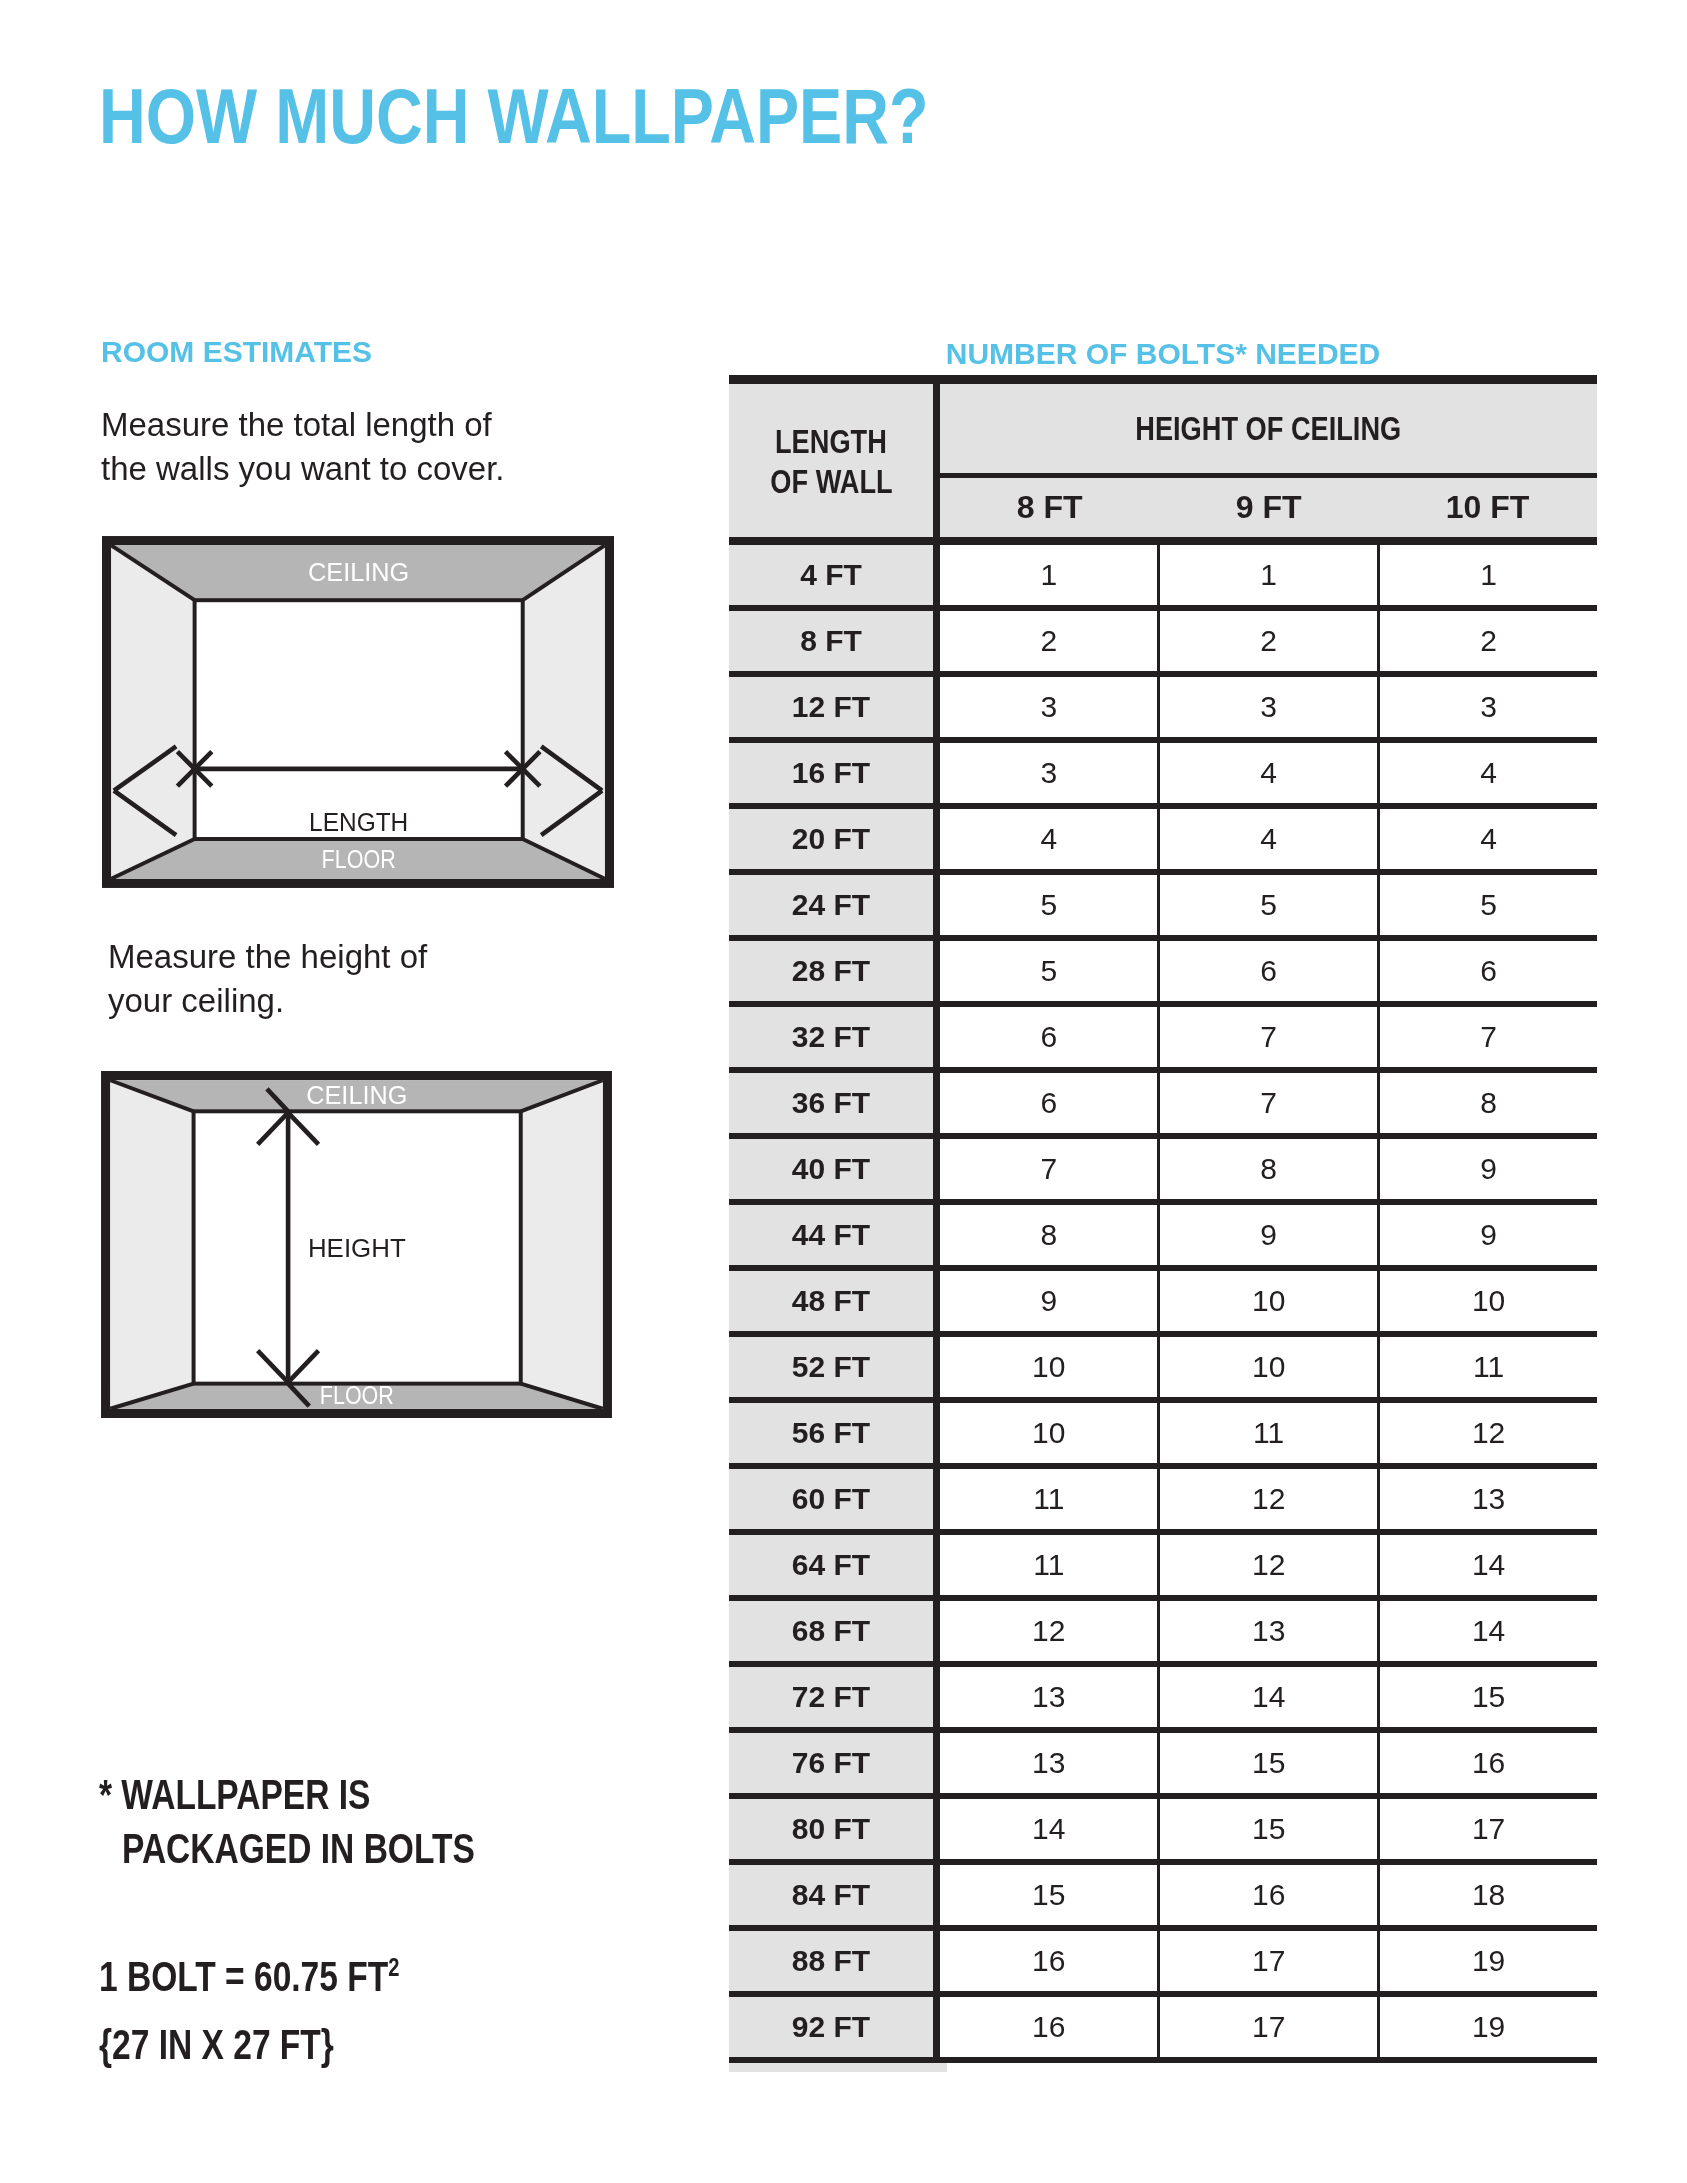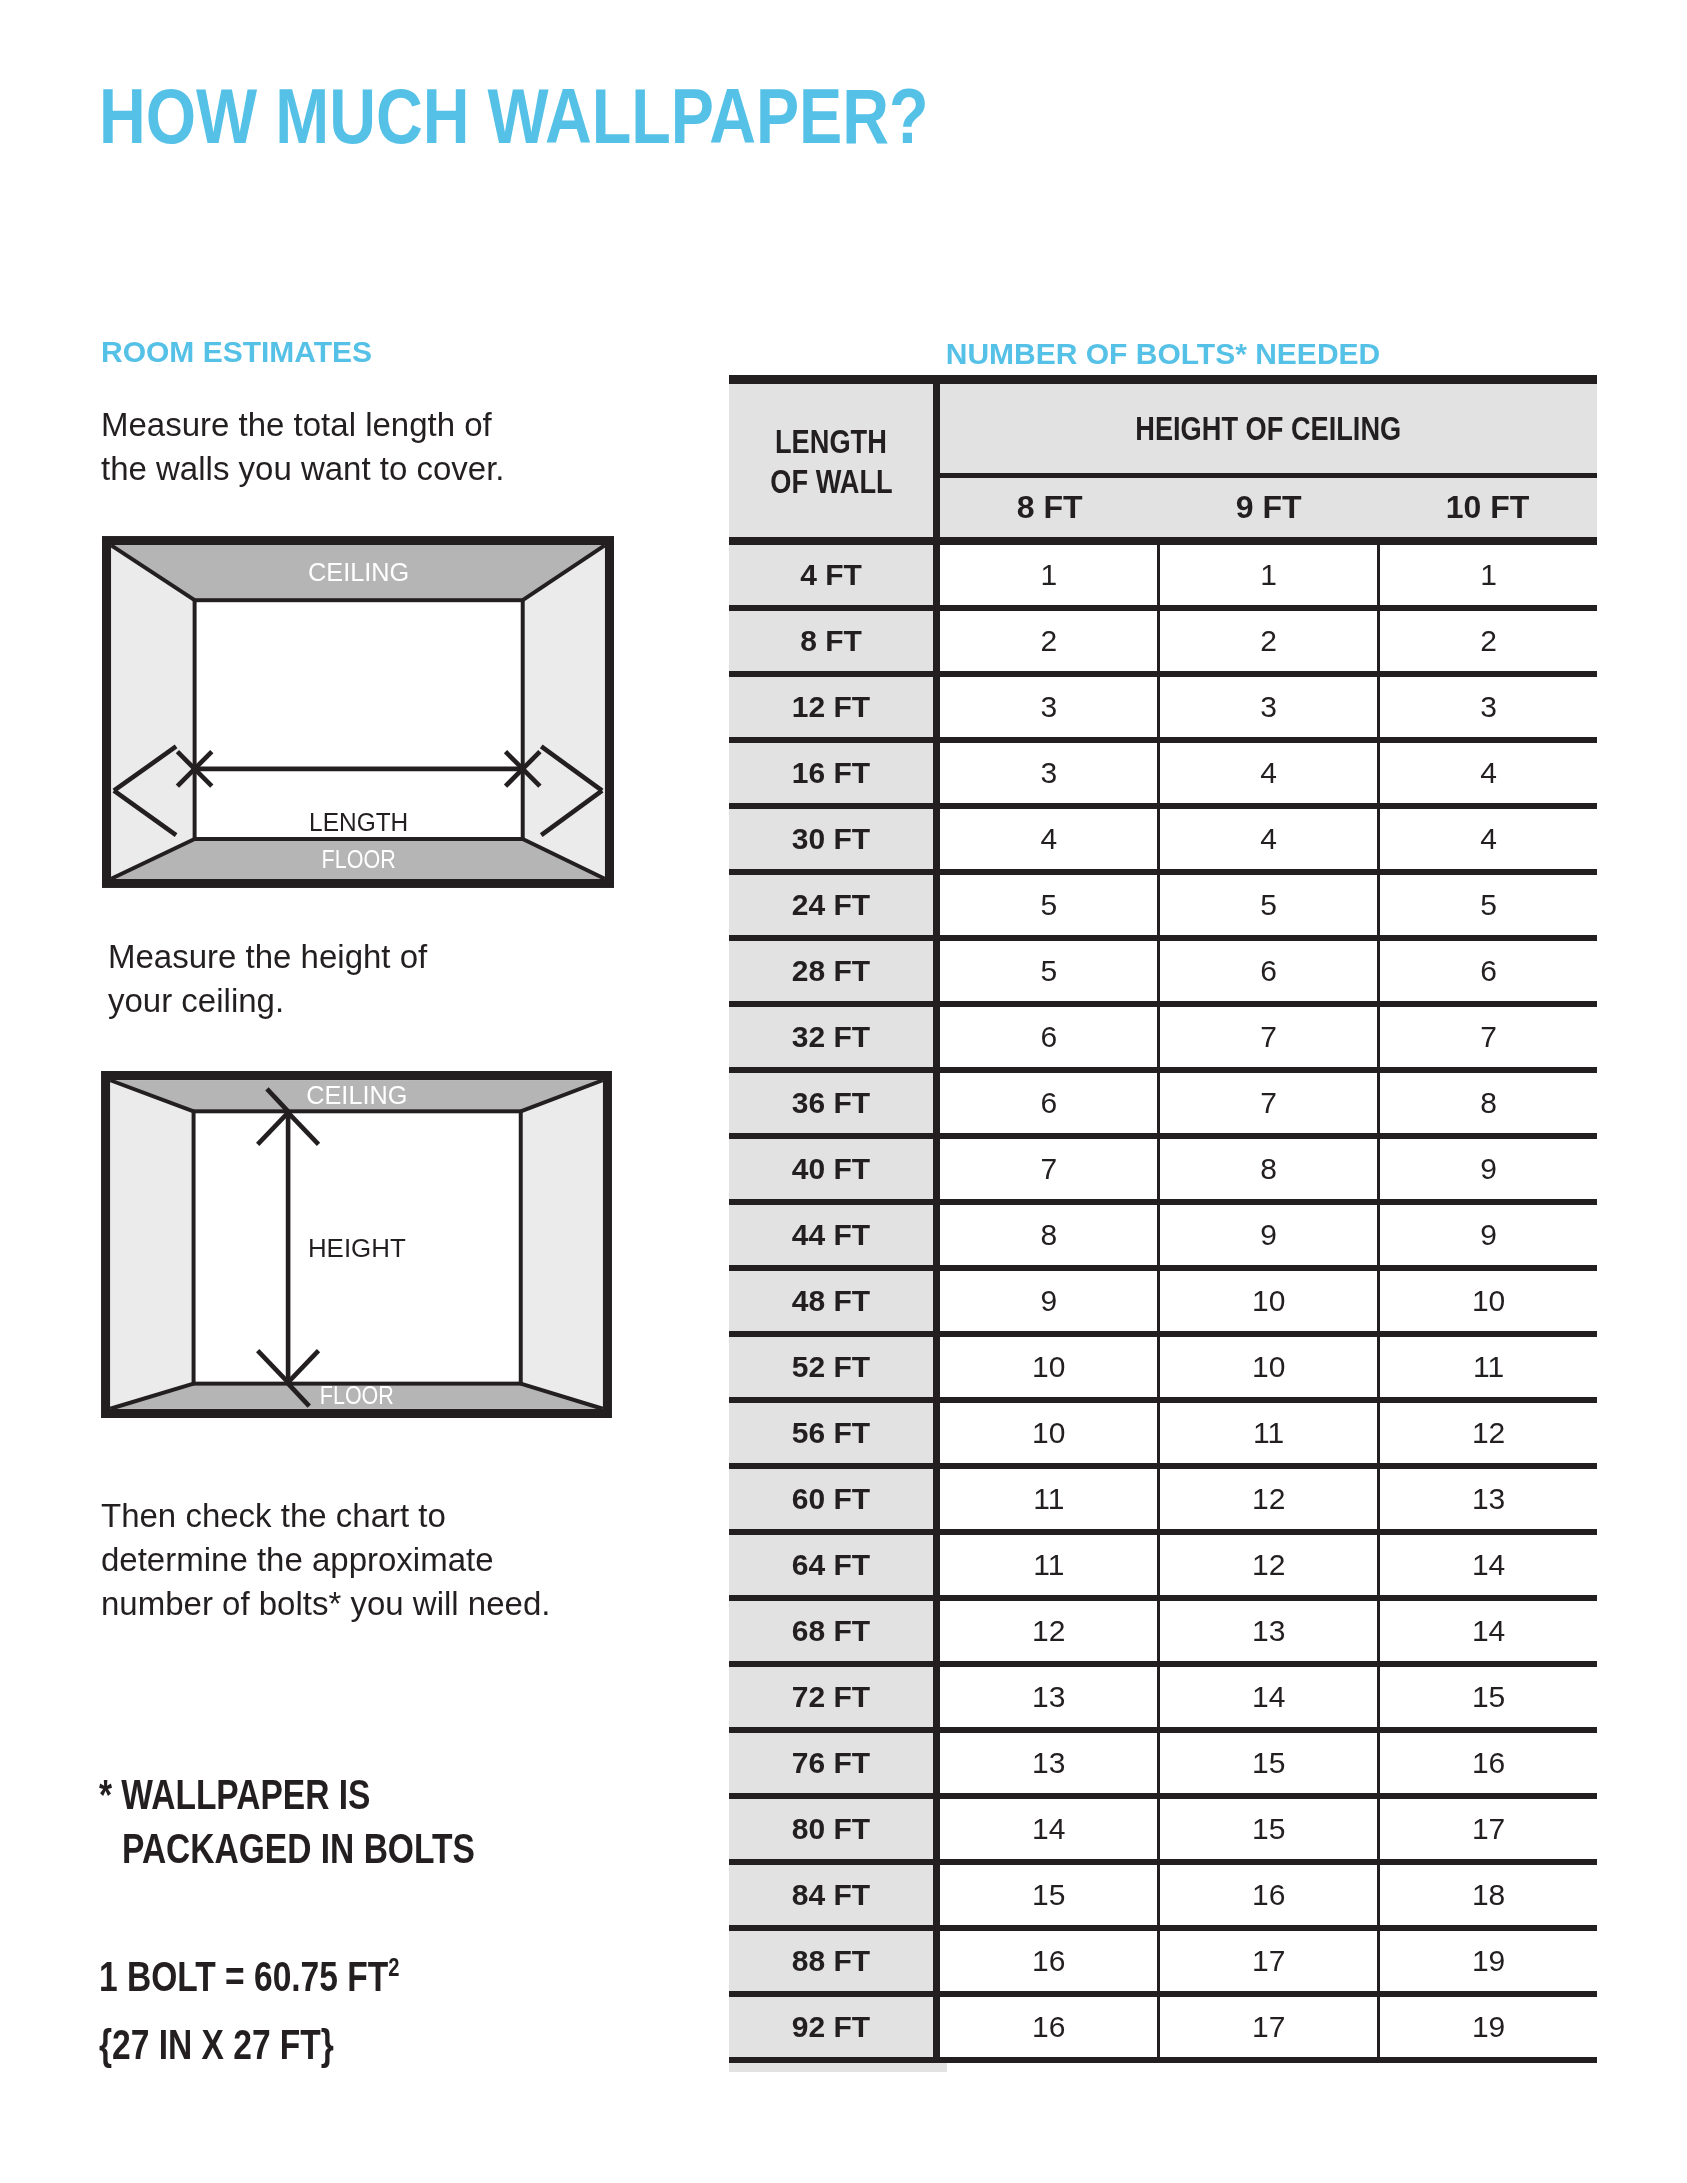--- a/index.html
+++ b/index.html
@@ -130,25 +130,20 @@
       <line x1="283" y1="61" x2="251" y2="27"></line>
       <line x1="283" y1="471" x2="237" y2="423"></line>
       <line x1="283" y1="471" x2="329" y2="423"></line>
       <line x1="283" y1="473" x2="315" y2="507"></line>
     </g>
     <text x="387" y="50" fill="#ffffff" text-anchor="middle" textLength="153" lengthAdjust="spacingAndGlyphs">CEILING</text>
     <text x="387" y="504" fill="#ffffff" text-anchor="middle" textLength="112" lengthAdjust="spacingAndGlyphs">FLOOR</text>
     <text x="387" y="282" style="fill:var(--ink)" text-anchor="middle" textLength="148" lengthAdjust="spacingAndGlyphs">HEIGHT</text>
   </svg>
 
-  <div class="abs body-block p3">
-    <div>Then check the chart to</div>
-    <div>determine the approximate</div>
-    <div>number of bolts* you will need.</div>
-  </div>
 
   <div class="abs footnote">
     <div><span class="sq78">* WALLPAPER IS</span></div>
     <div class="indent"><span class="sq78">PACKAGED IN BOLTS</span></div>
   </div>
 
   <div class="abs boltinfo">
     <div>
       <span class="sq78">
         <span>1 BOLT = 60.75 FT</span><sup>2</sup>
@@ -205,21 +200,21 @@
           <div class="t-cell">3</div>
         </div>
         <div class="t-row">
           <div class="t-label">16 FT</div>
           <div class="t-vdiv"></div>
           <div class="t-cell">3</div>
           <div class="t-cell">4</div>
           <div class="t-cell">4</div>
         </div>
         <div class="t-row">
-          <div class="t-label">30 FT</div>
+          <div class="t-label">20 FT</div>
           <div class="t-vdiv"></div>
           <div class="t-cell">4</div>
           <div class="t-cell">4</div>
           <div class="t-cell">4</div>
         </div>
         <div class="t-row">
           <div class="t-label">24 FT</div>
           <div class="t-vdiv"></div>
           <div class="t-cell">5</div>
           <div class="t-cell">5</div>

